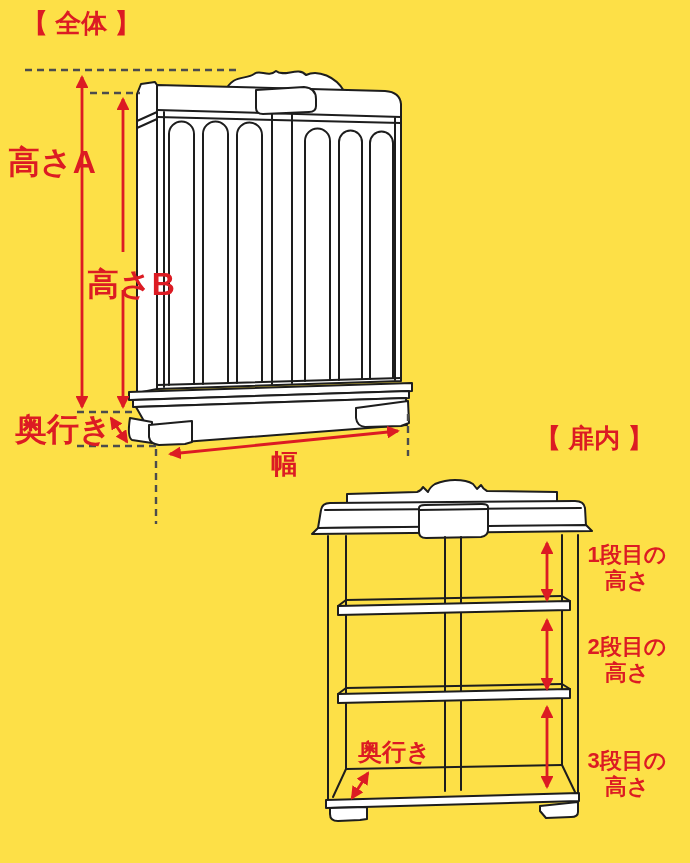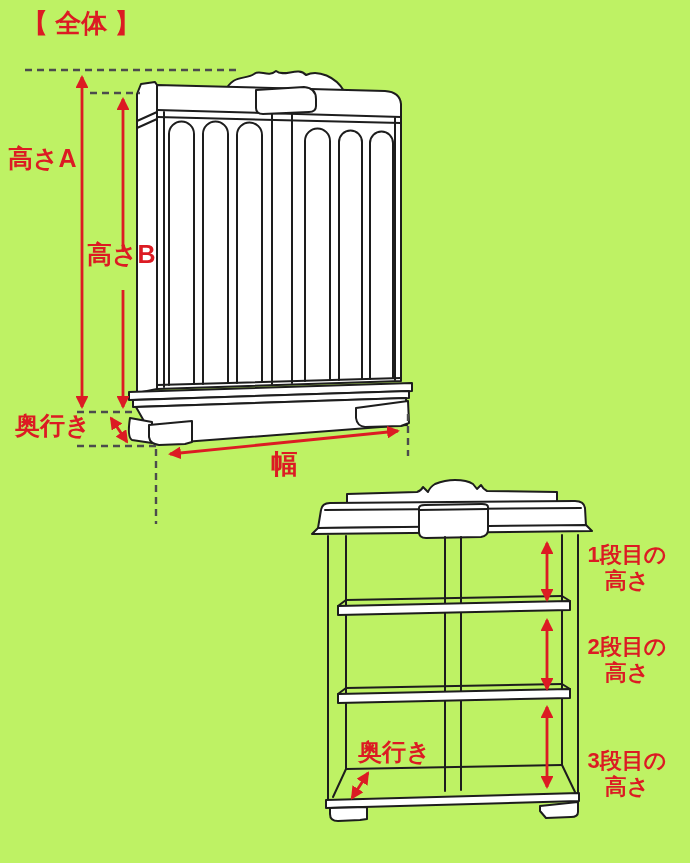--- a/index.html
+++ b/index.html
@@ -1,32 +1,32 @@
 <!DOCTYPE html>
 <html><head>
 <meta charset="utf-8">
 <style>
   html,body{margin:0;padding:0;background:#ffffff;}
   #stage{
     position:relative;
     width:690px;height:863px;
-    background:#bef264;
+    background:#fde047;
     font-family:"Liberation Sans","DejaVu Sans",sans-serif;
     overflow:hidden;
   }
   svg{position:absolute;left:0;top:0;}
   .lbl{
     position:absolute;
     color:#dc1b23;
     font-weight:bold;
     white-space:nowrap;
     line-height:1.1;
   }
   .title{font-size:26px;}
-  .dim{font-size:25px;}
+  .dim{font-size:32px;}
   .w-lbl{font-size:27px;}
   .shelf-lbl{
     position:absolute;
     width:110px;
     left:572px;
     text-align:center;
     color:#dc1b23;
     font-weight:bold;
     font-size:22px;
     line-height:26px;
@@ -145,26 +145,27 @@
       <line x1="547" y1="620" x2="547" y2="689" marker-start="url(#ah)" marker-end="url(#ah)"></line>
       <line x1="547" y1="707" x2="547" y2="787" marker-start="url(#ah)" marker-end="url(#ah)"></line>
       <line x1="368" y1="773" x2="352" y2="798" marker-start="url(#ah)" marker-end="url(#ah)"></line>
     </g>
   </svg>
 
   <div class="lbl title" style="left:22px;top:9px;">【 全体 】</div>
 
   <div class="lbl dim" style="left:8px;top:145px;">高さA</div>
 
-  <div class="lbl dim" style="left:87px;top:241px;">高さB</div>
+  <div class="lbl dim" style="left:87px;top:267px;">高さB</div>
 
   <div class="lbl dim" style="left:15px;top:412px;">奥行き</div>
 
   <div class="lbl w-lbl" style="left:271px;top:450px;">幅</div>
 
+  <div class="lbl title" style="left:535px;top:424px;">【 扉内 】</div>
 
   <div class="shelf-lbl" style="top:542px;">
     <span>1段目の</span><br>
     <span>高さ</span>
   </div>
 
   <div class="shelf-lbl" style="top:634px;">
     <span>2段目の</span><br>
     <span>高さ</span>
   </div>

